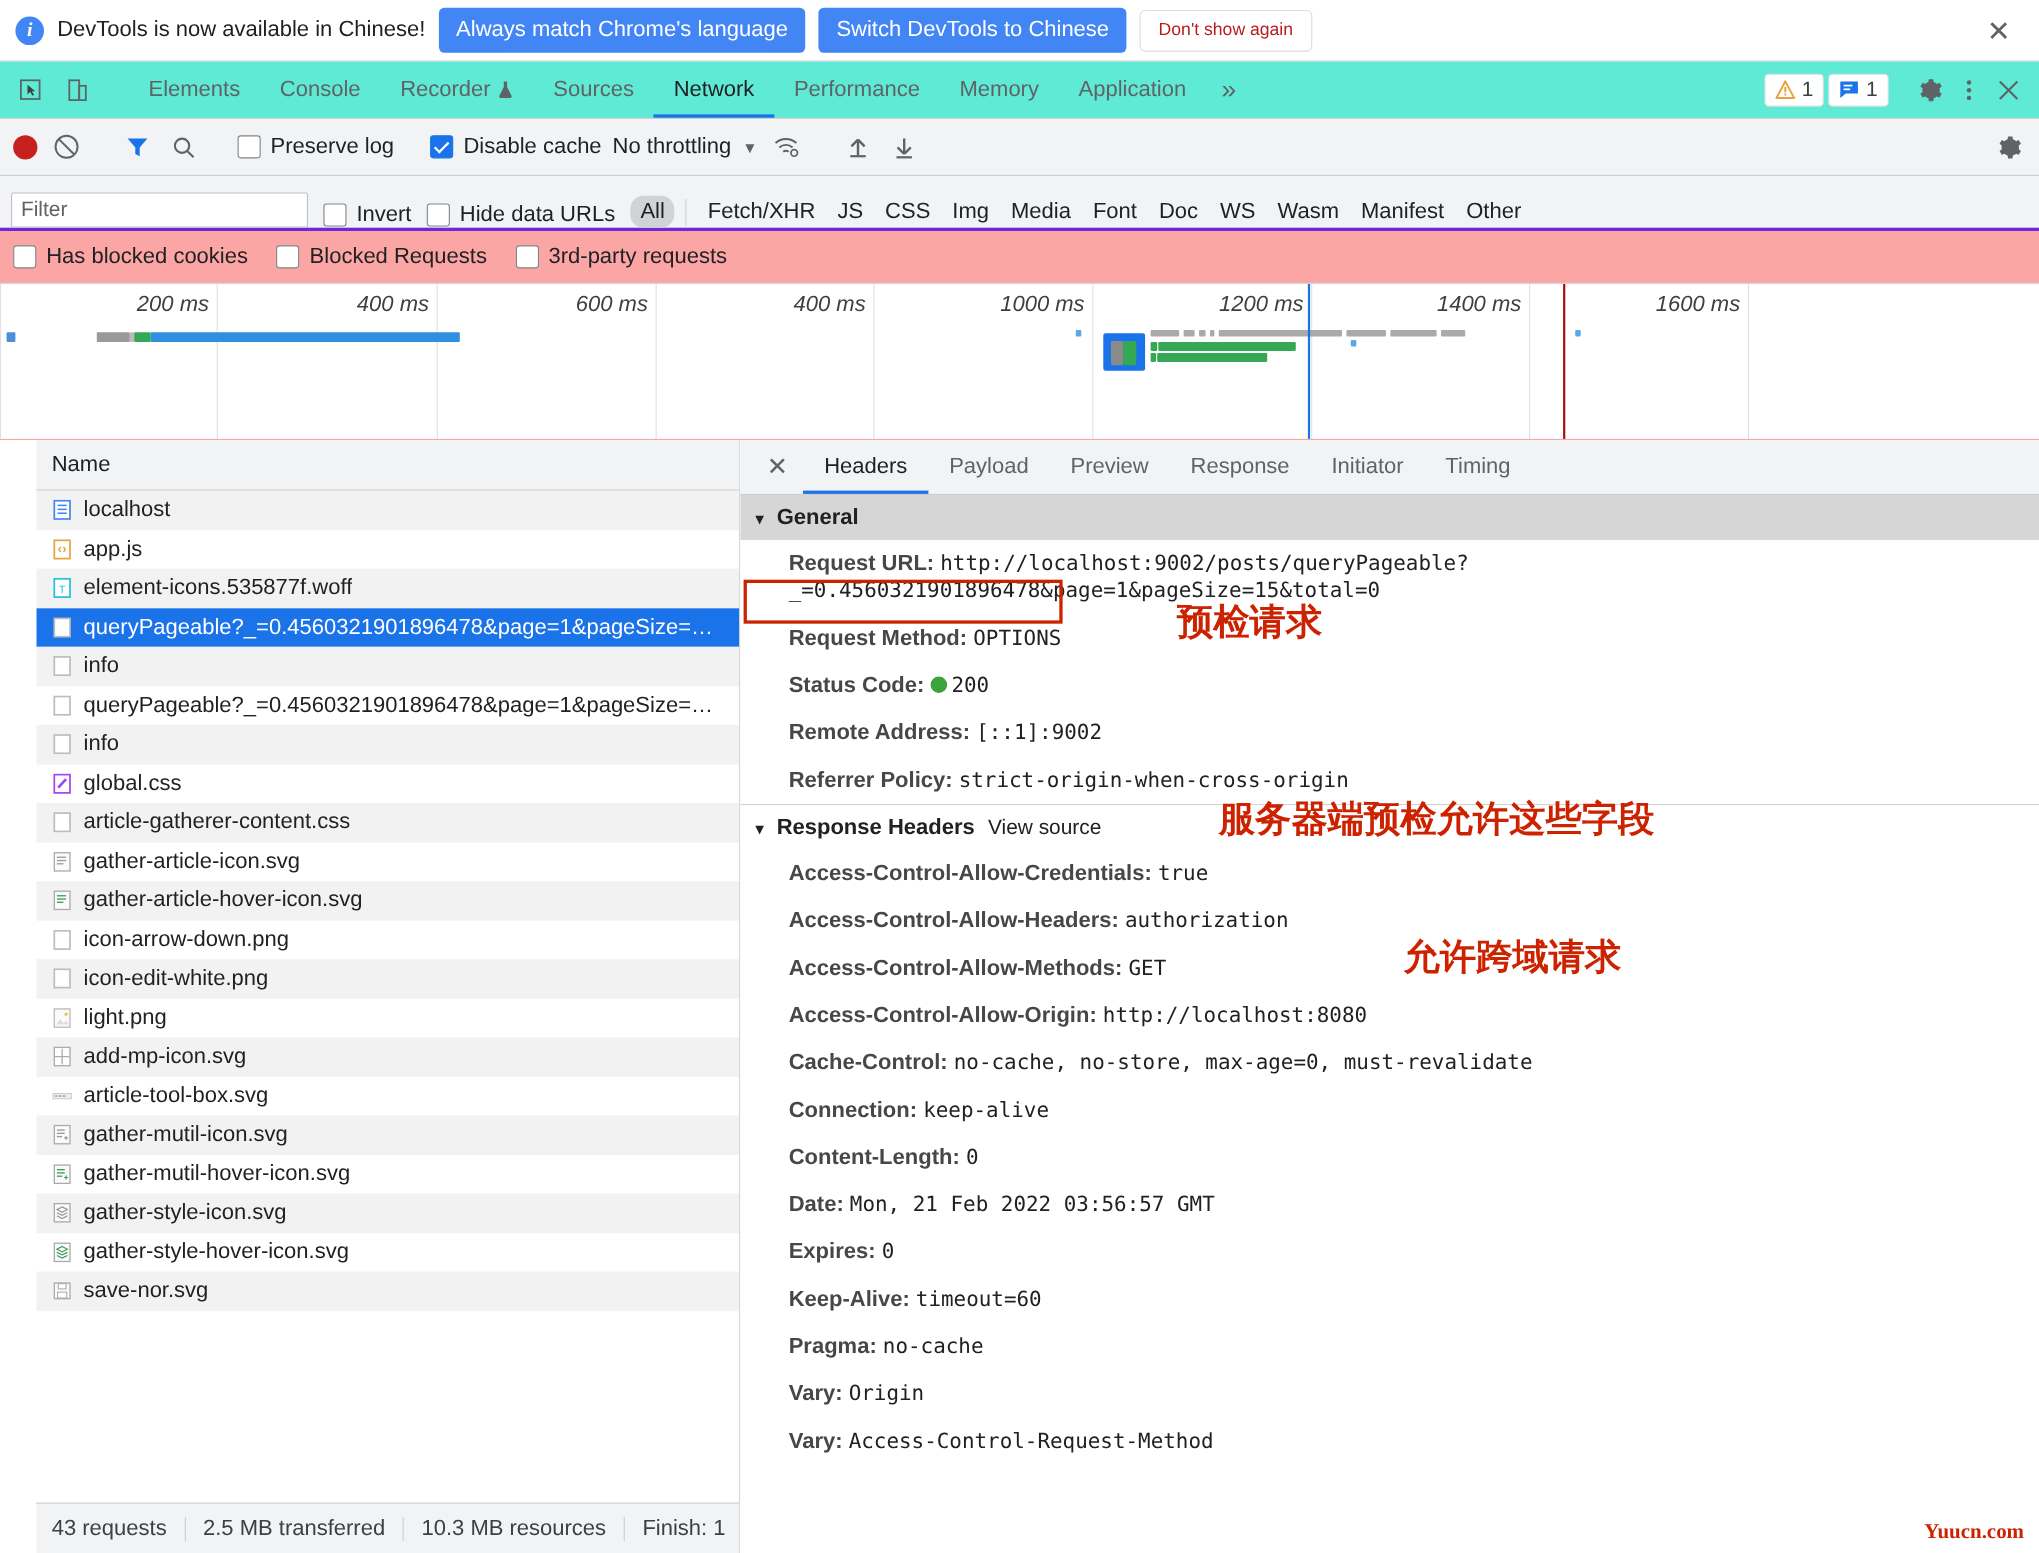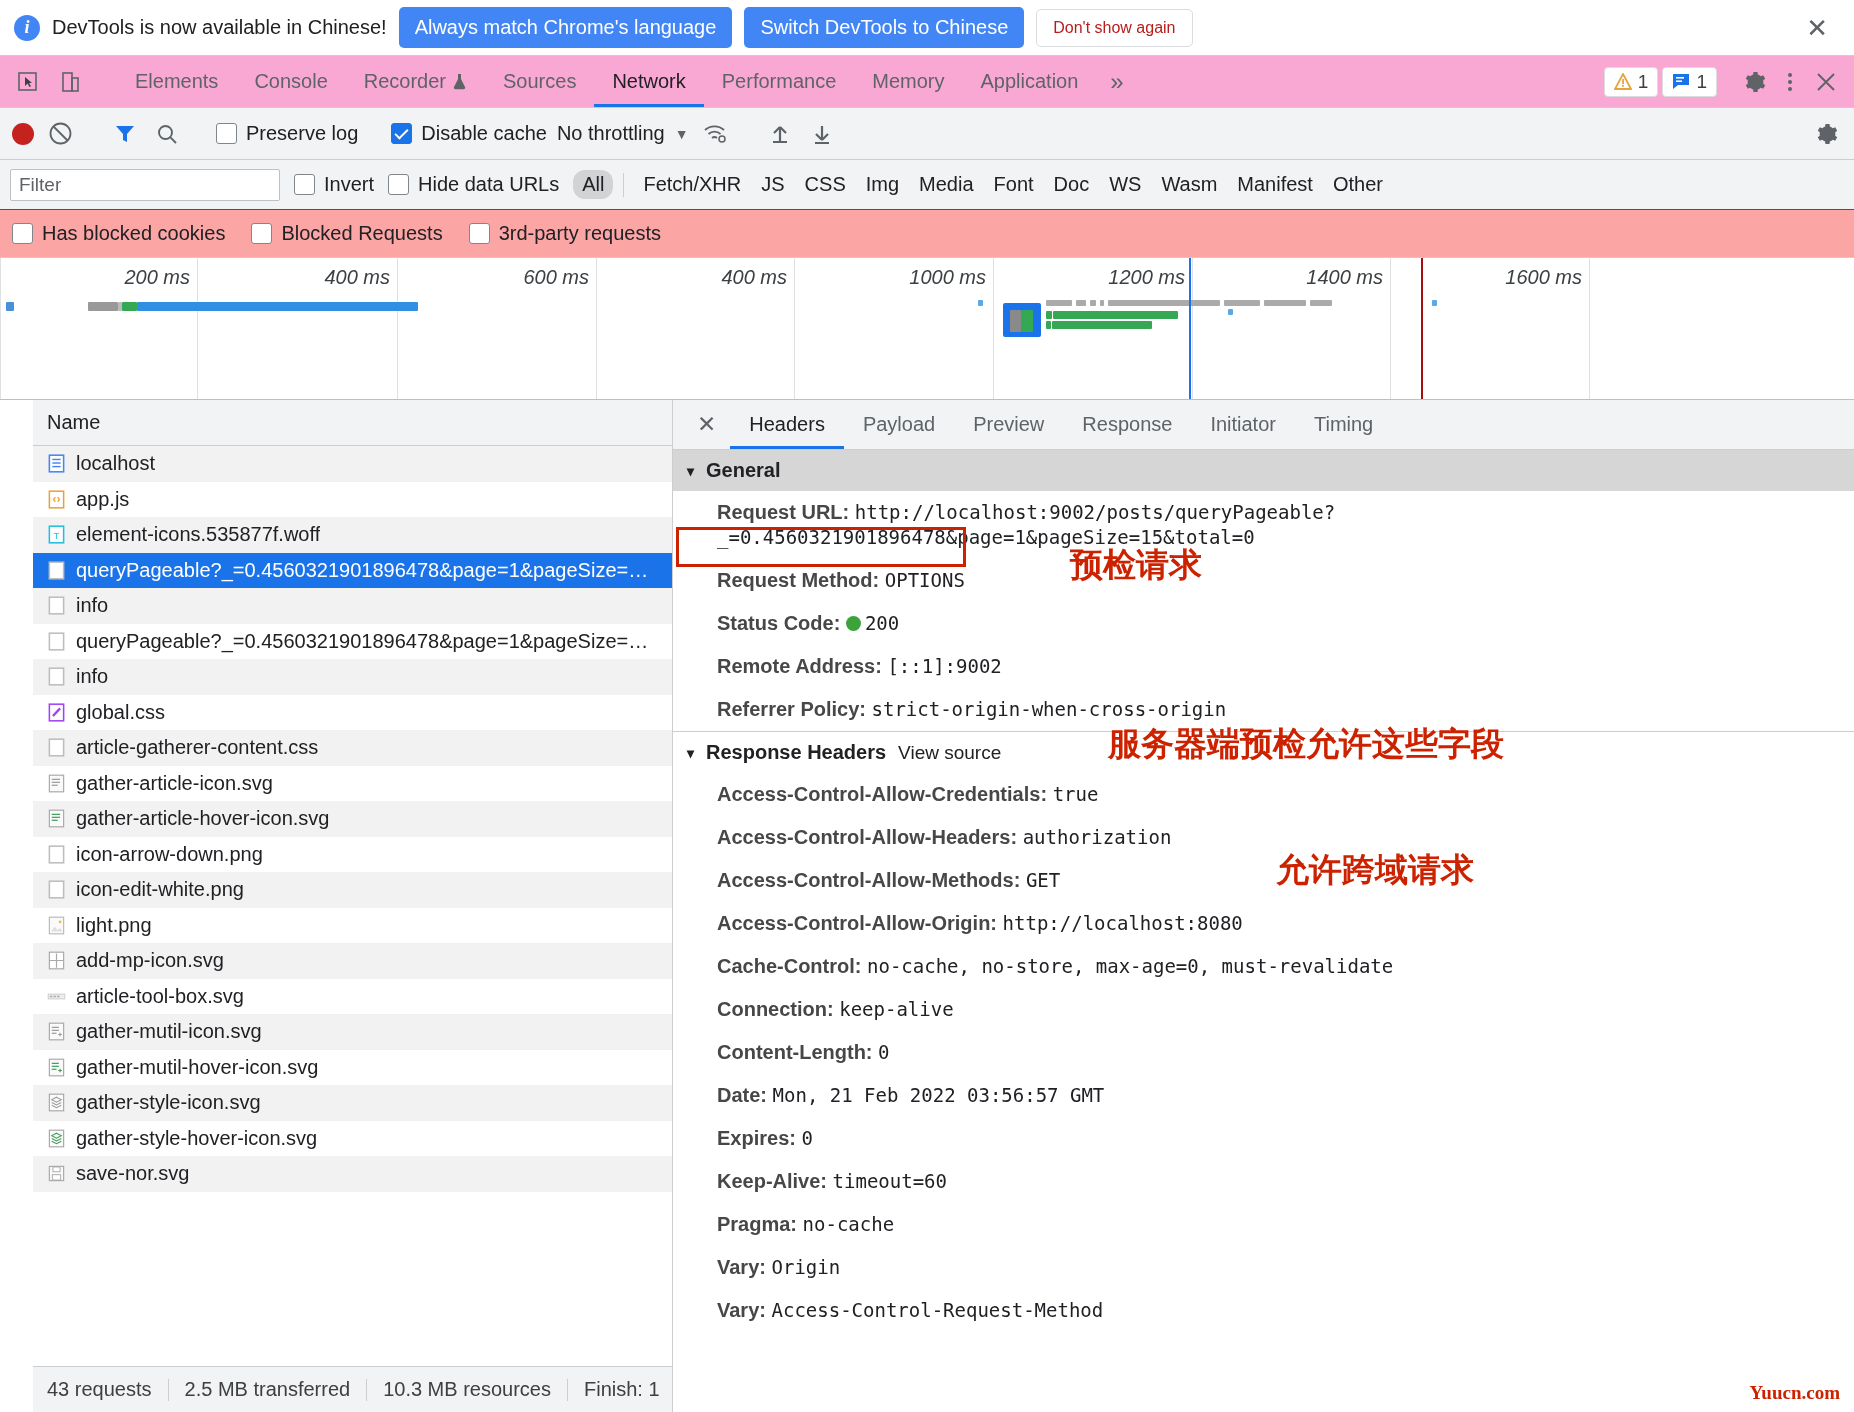--- a/index.html
+++ b/index.html
@@ -43,21 +43,21 @@
     cursor:pointer; white-space:nowrap;
   }
   .infobar-close {
     margin-left:auto; margin-right:12px;
     font-size:26px; color:#5f6368; cursor:pointer; line-height:1;
   }
 
   
   .tabbar {
     height:52px; min-height:52px;
-    background:#f9a8d4;
+    background:#5eead4;
     border-bottom:1px solid #cdcdcd;
     display:flex; align-items:stretch;
   }
   .tb-icons { display:flex; align-items:center; padding:0 8px 0 12px; gap:10px; }
   .tb-icon-btn {
     width:32px; height:32px; display:flex; align-items:center; justify-content:center;
     cursor:pointer; color:#5f6368;
   }
   .vsep { width:1px; background:#cdcdcd; margin:10px 6px; }
   .tabs { display:flex; align-items:stretch; }
@@ -94,22 +94,22 @@
   .cbox.checked::after {
     content:""; position:absolute; left:6px; top:2px; width:5px; height:11px;
     border:solid #fff; border-width:0 2.5px 2.5px 0; transform:rotate(45deg);
   }
   .throttle { display:flex; align-items:center; gap:10px; font-size:20px; color:#202124; cursor:pointer;}
   .caret-dn { font-size:14px; color:#5f6368; }
 
   
   .filterbar {
     height:50px; min-height:50px; background:#f1f3f4;
-    border-bottom:1px solid #6d28d9;
-    display:flex; align-items:center; padding:0 10px; gap:14px;
+    border-bottom:3px solid #6d28d9;
+    display:flex; align-items:flex-end; padding:0 10px; gap:14px;
   }
   .filter-input {
     width:270px; height:32px; border:1px solid #bdc1c6; border-radius:2px;
     background:#fff; padding:0 8px; font-size:19px; font-family:"Liberation Sans", sans-serif;
     color:#202124;
   }
   .filter-input::placeholder { color:#5f6368; }
   .ftype { font-size:20px; color:#202124; padding:3px 9px; border-radius:12px; cursor:pointer; white-space:nowrap;}
   .ftype.active { background:#d2d3d5; }
 

